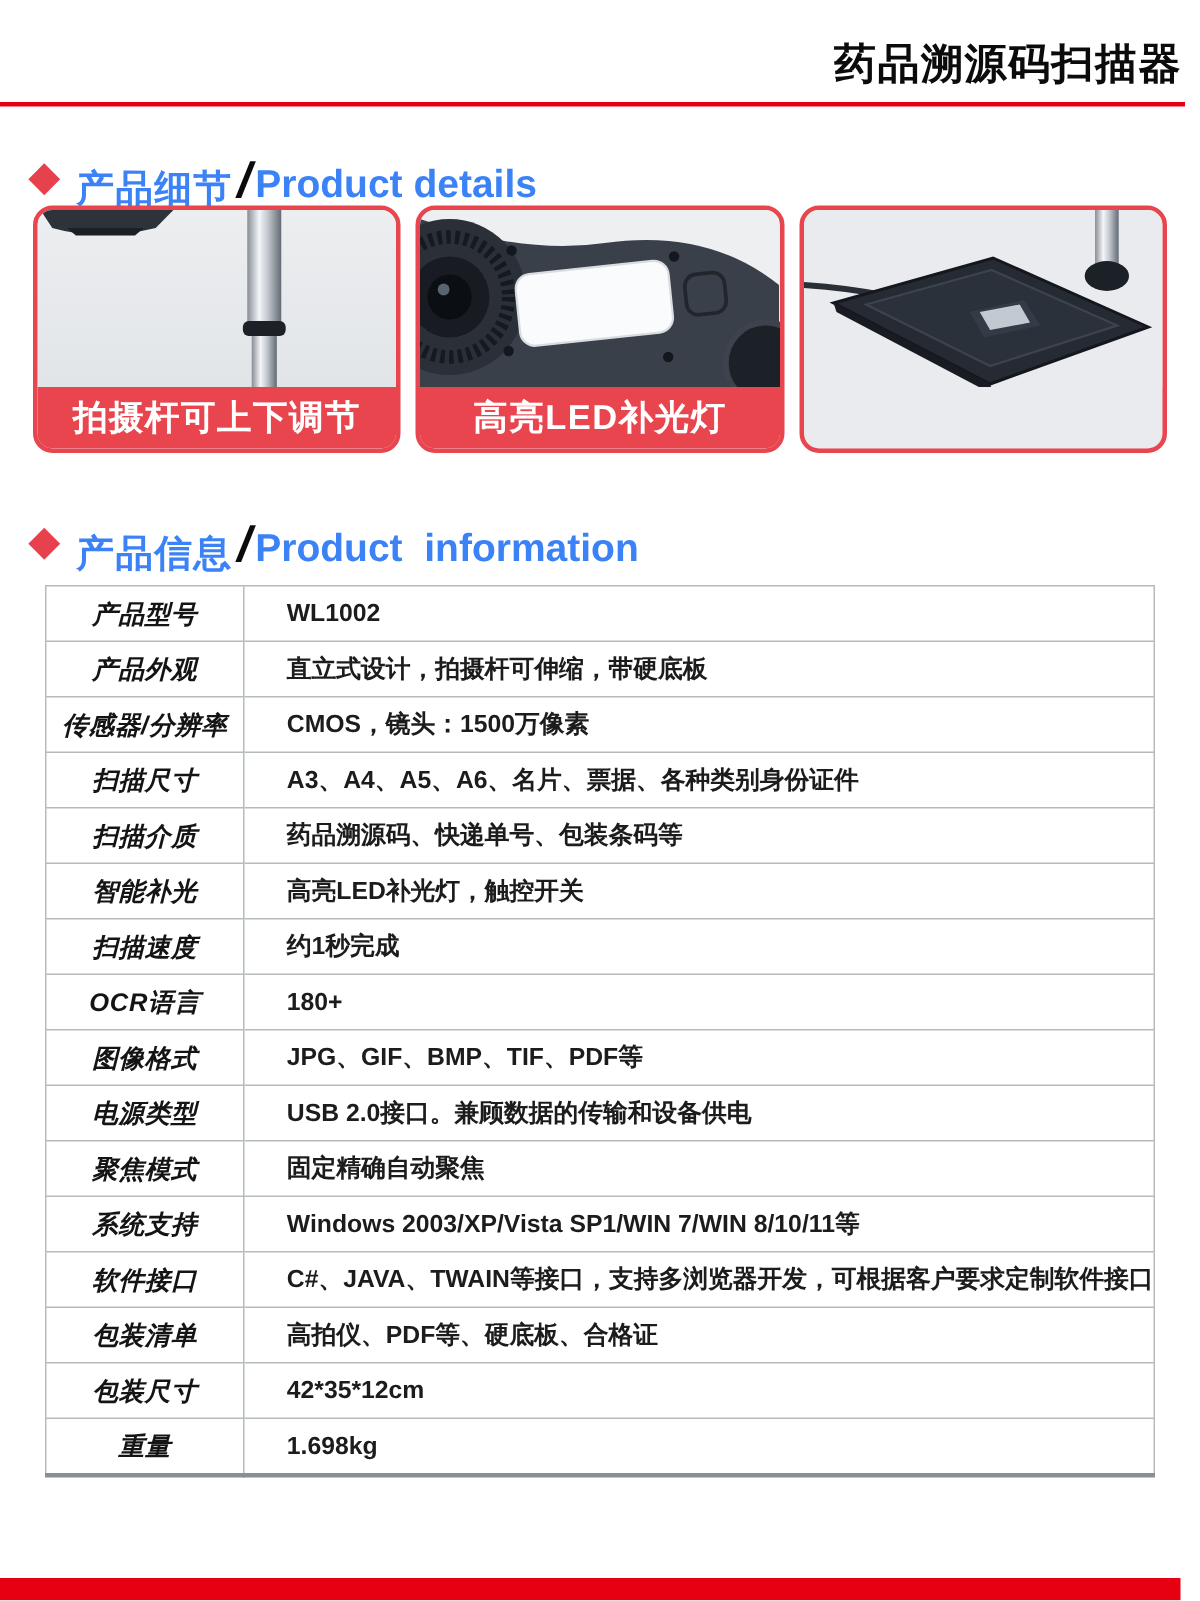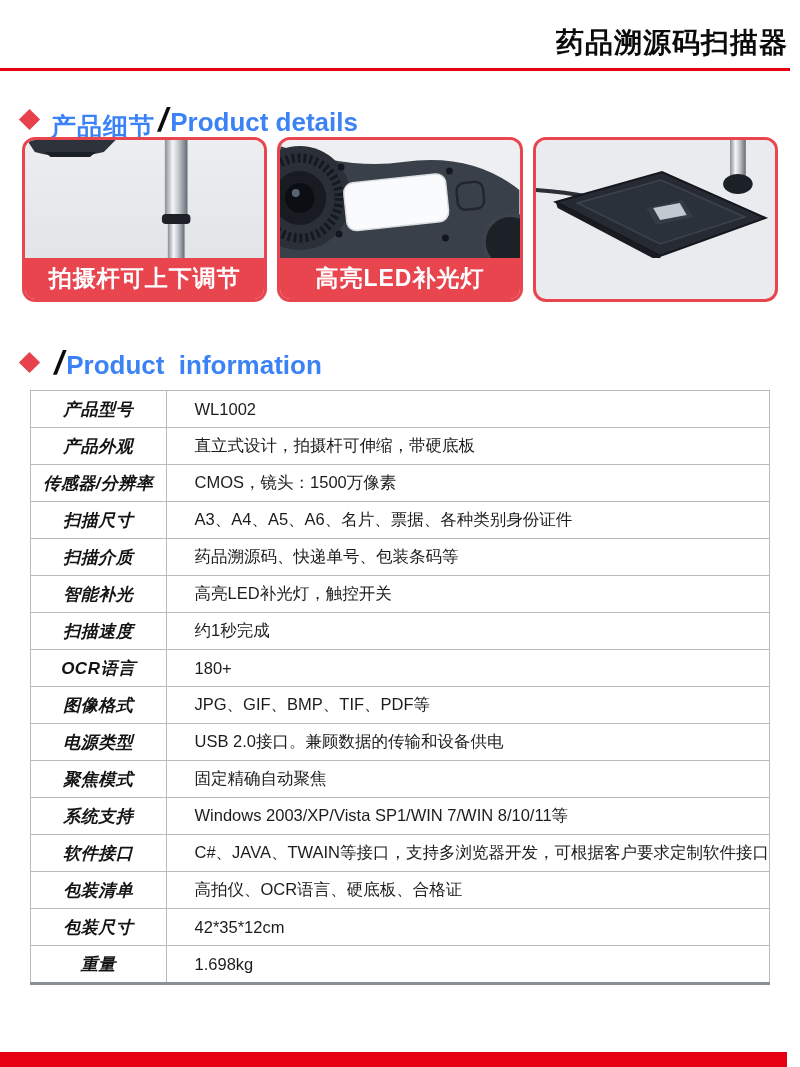--- a/index.html
+++ b/index.html
@@ -105,21 +105,21 @@
   .spec-table th{
     width:155px;
     text-align:center;
     font-weight:800;
     color:#141414;
     letter-spacing:0.5px;
     font-style:italic;
   }
   .spec-table td{
     padding-left:28px;
-    font-weight:400;
+    font-weight:700;
     color:#1c1c1c;
     white-space:nowrap;
     font-size:16.5px;
   }
   
   .footer-bar{
     position:absolute;
     left:0;bottom:0;
     width:787px;height:15px;
     background:#e60012;
@@ -199,20 +199,21 @@
         <polygon points="112,68 149,60 160,77 122,85" fill="#343b46"></polygon>
         <polygon points="119,68 146,63 153,75 126,80" fill="#c3c9d0"></polygon>
         <polygon points="20,62 126,116 128,123 22,68" fill="#181c22"></polygon>
       </svg>
     </div>
 
   </div>
 
   <div class="section-header" style="margin-top:36px;">
     <span class="diamond"></span>
+    <span class="sec-cn">产品信息</span>
     <span class="sec-slash">/</span>
     <span class="sec-en">Product  information</span>
   </div>
 
   <table class="spec-table">
     <tbody>
 
         <tr>
           <th>产品型号</th>
           <td>WL1002</td>
@@ -273,21 +274,21 @@
           <td>Windows 2003/XP/Vista SP1/WIN 7/WIN 8/10/11等</td>
         </tr>
 
         <tr>
           <th>软件接口</th>
           <td>C#、JAVA、TWAIN等接口，支持多浏览器开发，可根据客户要求定制软件接口</td>
         </tr>
 
         <tr>
           <th>包装清单</th>
-          <td>高拍仪、OCR语言、硬底板、合格证</td>
+          <td>高拍仪、PDF等、硬底板、合格证</td>
         </tr>
 
         <tr>
           <th>包装尺寸</th>
           <td>42*35*12cm</td>
         </tr>
 
         <tr>
           <th>重量</th>
           <td>1.698kg</td>

